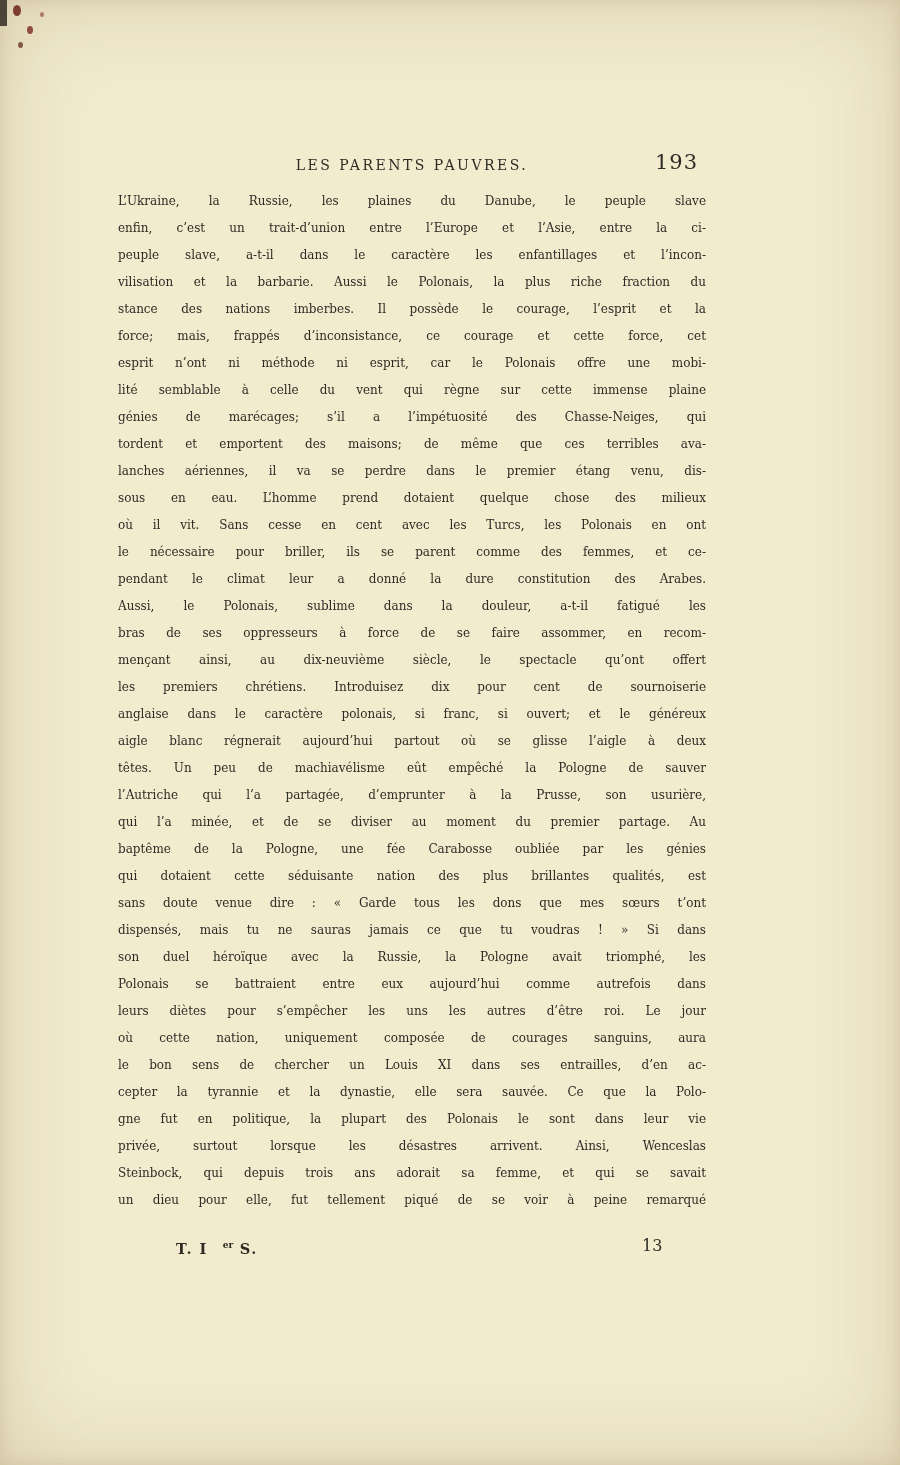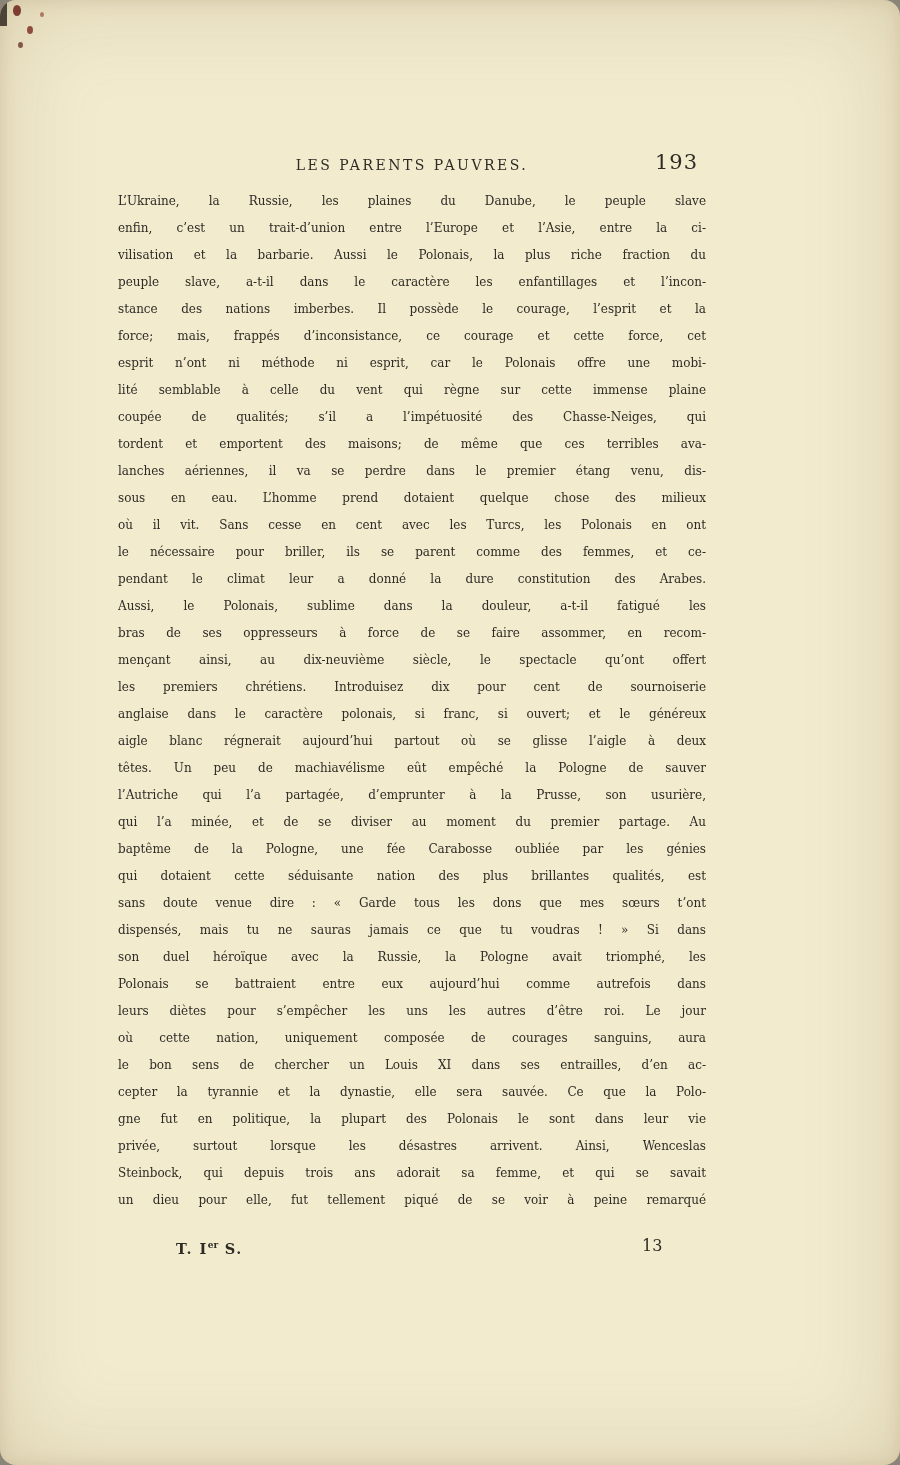--- a/index.html
+++ b/index.html
@@ -10,21 +10,20 @@
   .page {
     position: relative;
     width: 900px;
     height: 1465px;
     margin: 0 auto;
     background: var(--paper, #f2ebce);
     color: var(--ink, #2e2b25);
     box-shadow: inset 0 0 95px rgba(128, 102, 56, 0.22),
                 inset 0 0 16px rgba(128, 102, 56, 0.16);
     overflow: hidden;
-    border-radius: 16px;
   }
   .running-head {
     position: absolute;
     left: 118px;
     top: 150px;
     width: 588px;
     height: 32px;
   }
   .running-title {
     position: absolute;
@@ -68,20 +67,21 @@
     position: absolute;
     left: 58px;
     top: 4px;
     font-size: 14.5px;
     letter-spacing: 1.5px;
     font-weight: bold;
   }
   .volume-sig sup {
     font-size: 9px;
     letter-spacing: 0;
+    margin-left: 15px;
   }
   .sheet-num {
     position: absolute;
     left: 524px;
     top: 0;
     font-size: 16px;
   }
   .artifact {
     position: absolute;
     border-radius: 50%;
@@ -100,27 +100,27 @@
   <div class="artifact" style="left:40px; top:12px; width:4px; height:5px; background:#8a3522; opacity:.6;"></div>
 
   <header class="running-head">
     <span class="running-title">LES PARENTS PAUVRES.</span>
     <span class="folio">193</span>
   </header>
 
   <main class="text-block">
       <div class="line">L’Ukraine, la Russie, les plaines du Danube, le peuple slave</div>
       <div class="line">enfin, c’est un trait-d’union entre l’Europe et l’Asie, entre la ci-</div>
+      <div class="line">peuple slave, a-t-il dans le caractère les enfantillages et l’incon-</div>
       <div class="line">vilisation et la barbarie. Aussi le Polonais, la plus riche fraction du</div>
-      <div class="line">peuple slave, a-t-il dans le caractère les enfantillages et l’incon-</div>
       <div class="line">stance des nations imberbes. Il possède le courage, l’esprit et la</div>
       <div class="line">force; mais, frappés d’inconsistance, ce courage et cette force, cet</div>
       <div class="line">esprit n’ont ni méthode ni esprit, car le Polonais offre une mobi-</div>
       <div class="line">lité semblable à celle du vent qui règne sur cette immense plaine</div>
-      <div class="line">coupée de qualités; s’il a l’impétuosité des Chasse-Neiges, qui</div>
+      <div class="line">génies de marécages; s’il a l’impétuosité des Chasse-Neiges, qui</div>
       <div class="line">tordent et emportent des maisons; de même que ces terribles ava-</div>
       <div class="line">lanches aériennes, il va se perdre dans le premier étang venu, dis-</div>
       <div class="line">sous en eau. L’homme prend dotaient quelque chose des milieux</div>
       <div class="line">où il vit. Sans cesse en cent avec les Turcs, les Polonais en ont</div>
       <div class="line">le nécessaire pour briller, ils se parent comme des femmes, et ce-</div>
       <div class="line">pendant le climat leur a donné la dure constitution des Arabes.</div>
       <div class="line">Aussi, le Polonais, sublime dans la douleur, a-t-il fatigué les</div>
       <div class="line">bras de ses oppresseurs à force de se faire assommer, en recom-</div>
       <div class="line">mençant ainsi, au dix-neuvième siècle, le spectacle qu’ont offert</div>
       <div class="line">les premiers chrétiens. Introduisez dix pour cent de sournoiserie</div>

